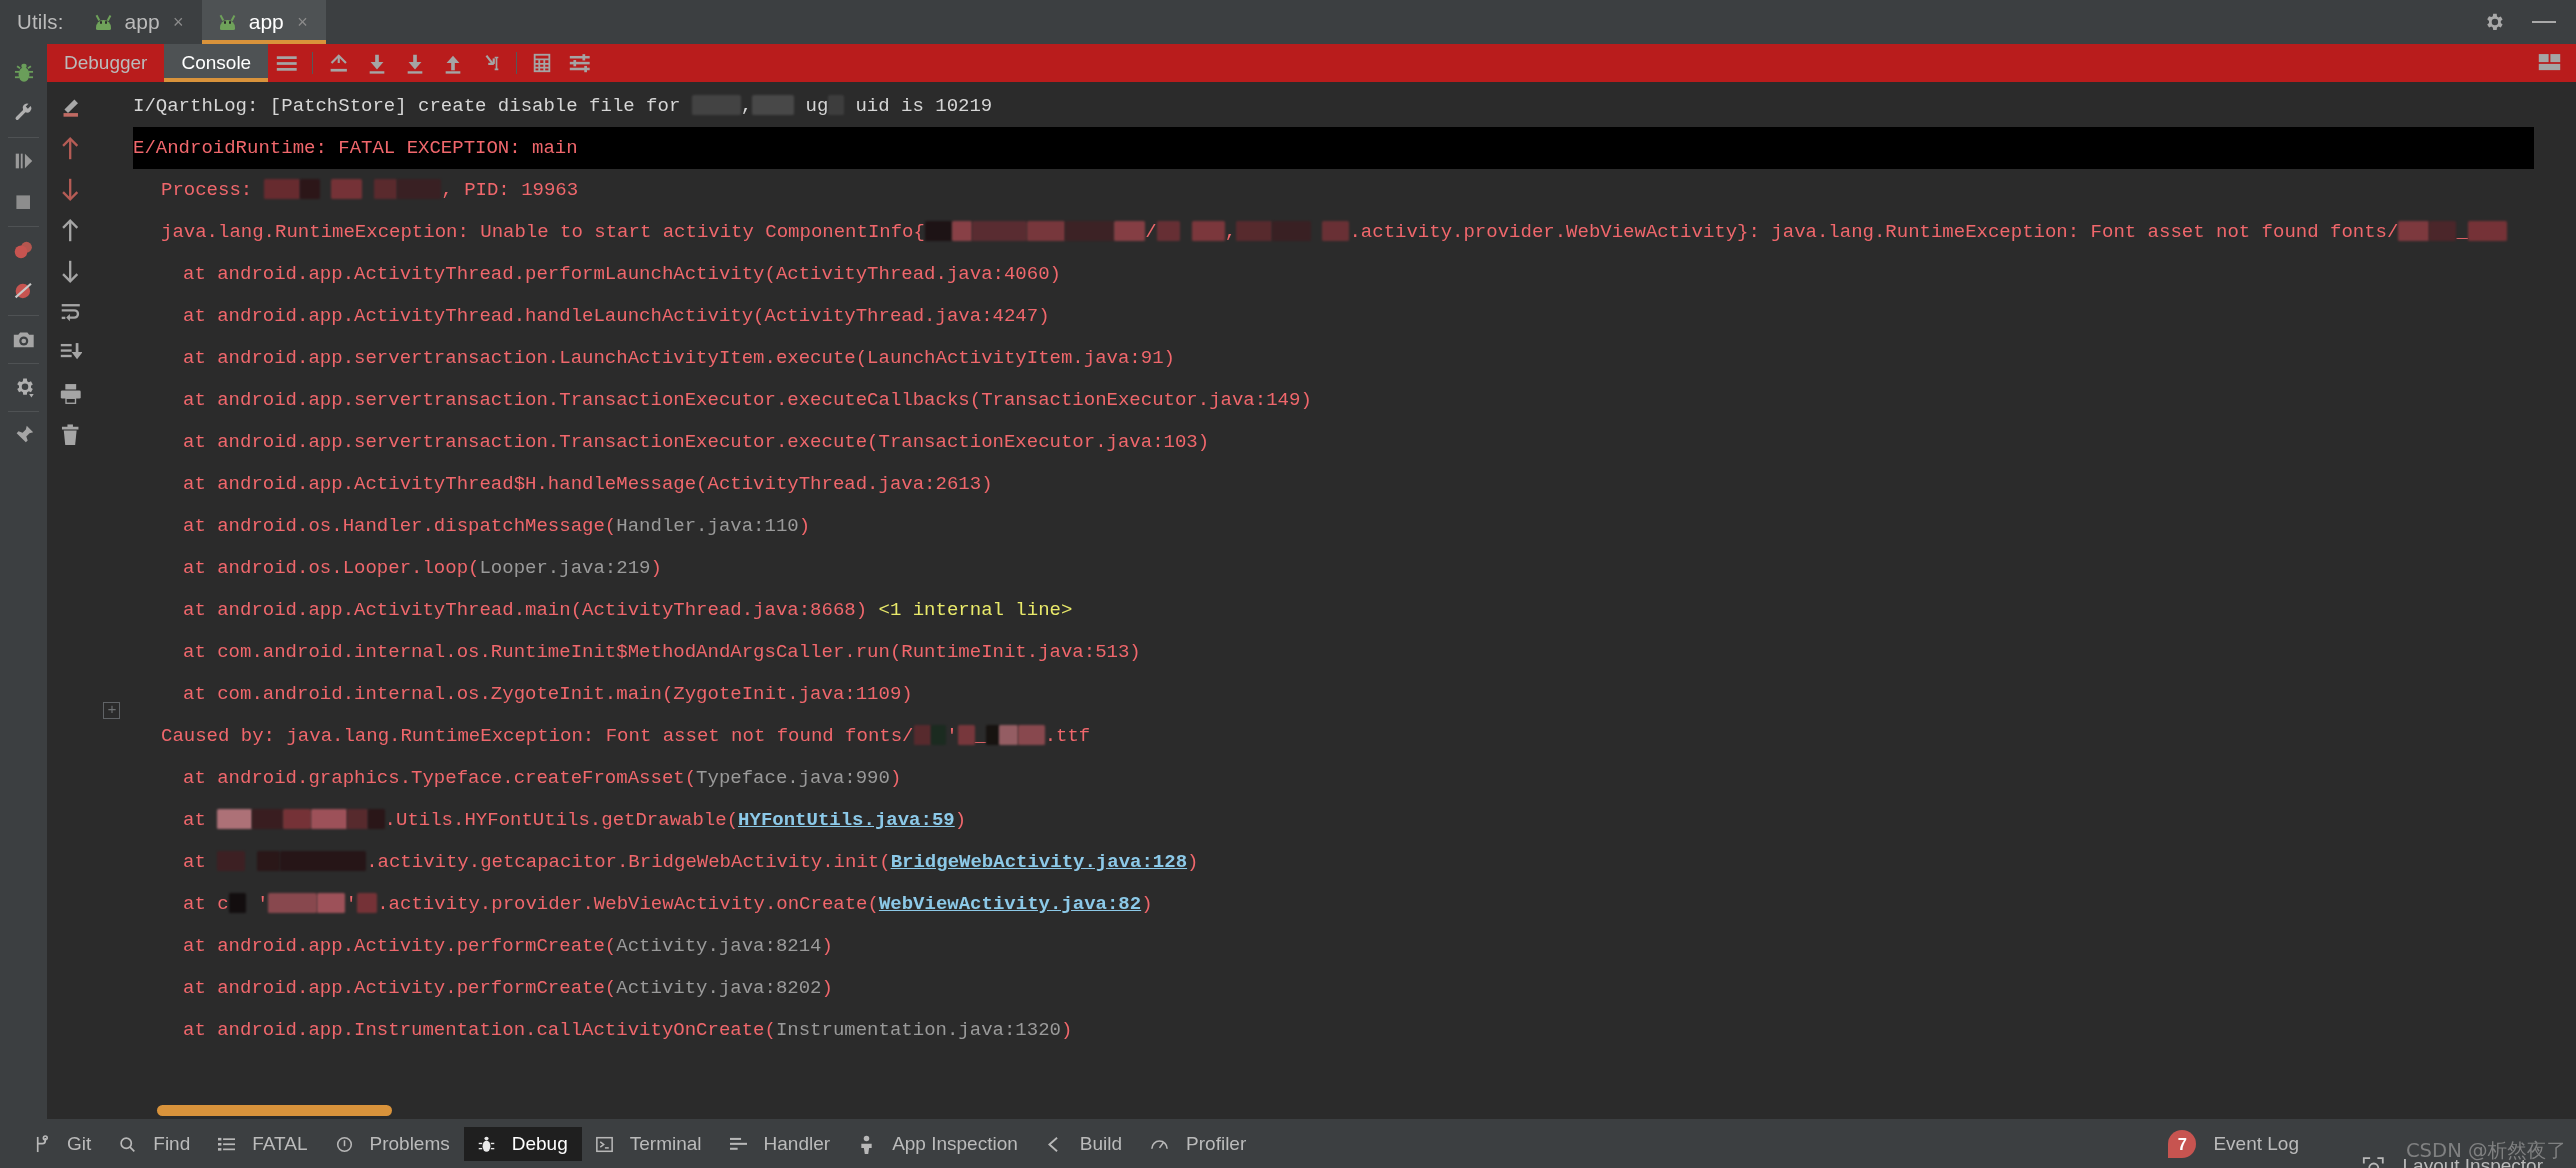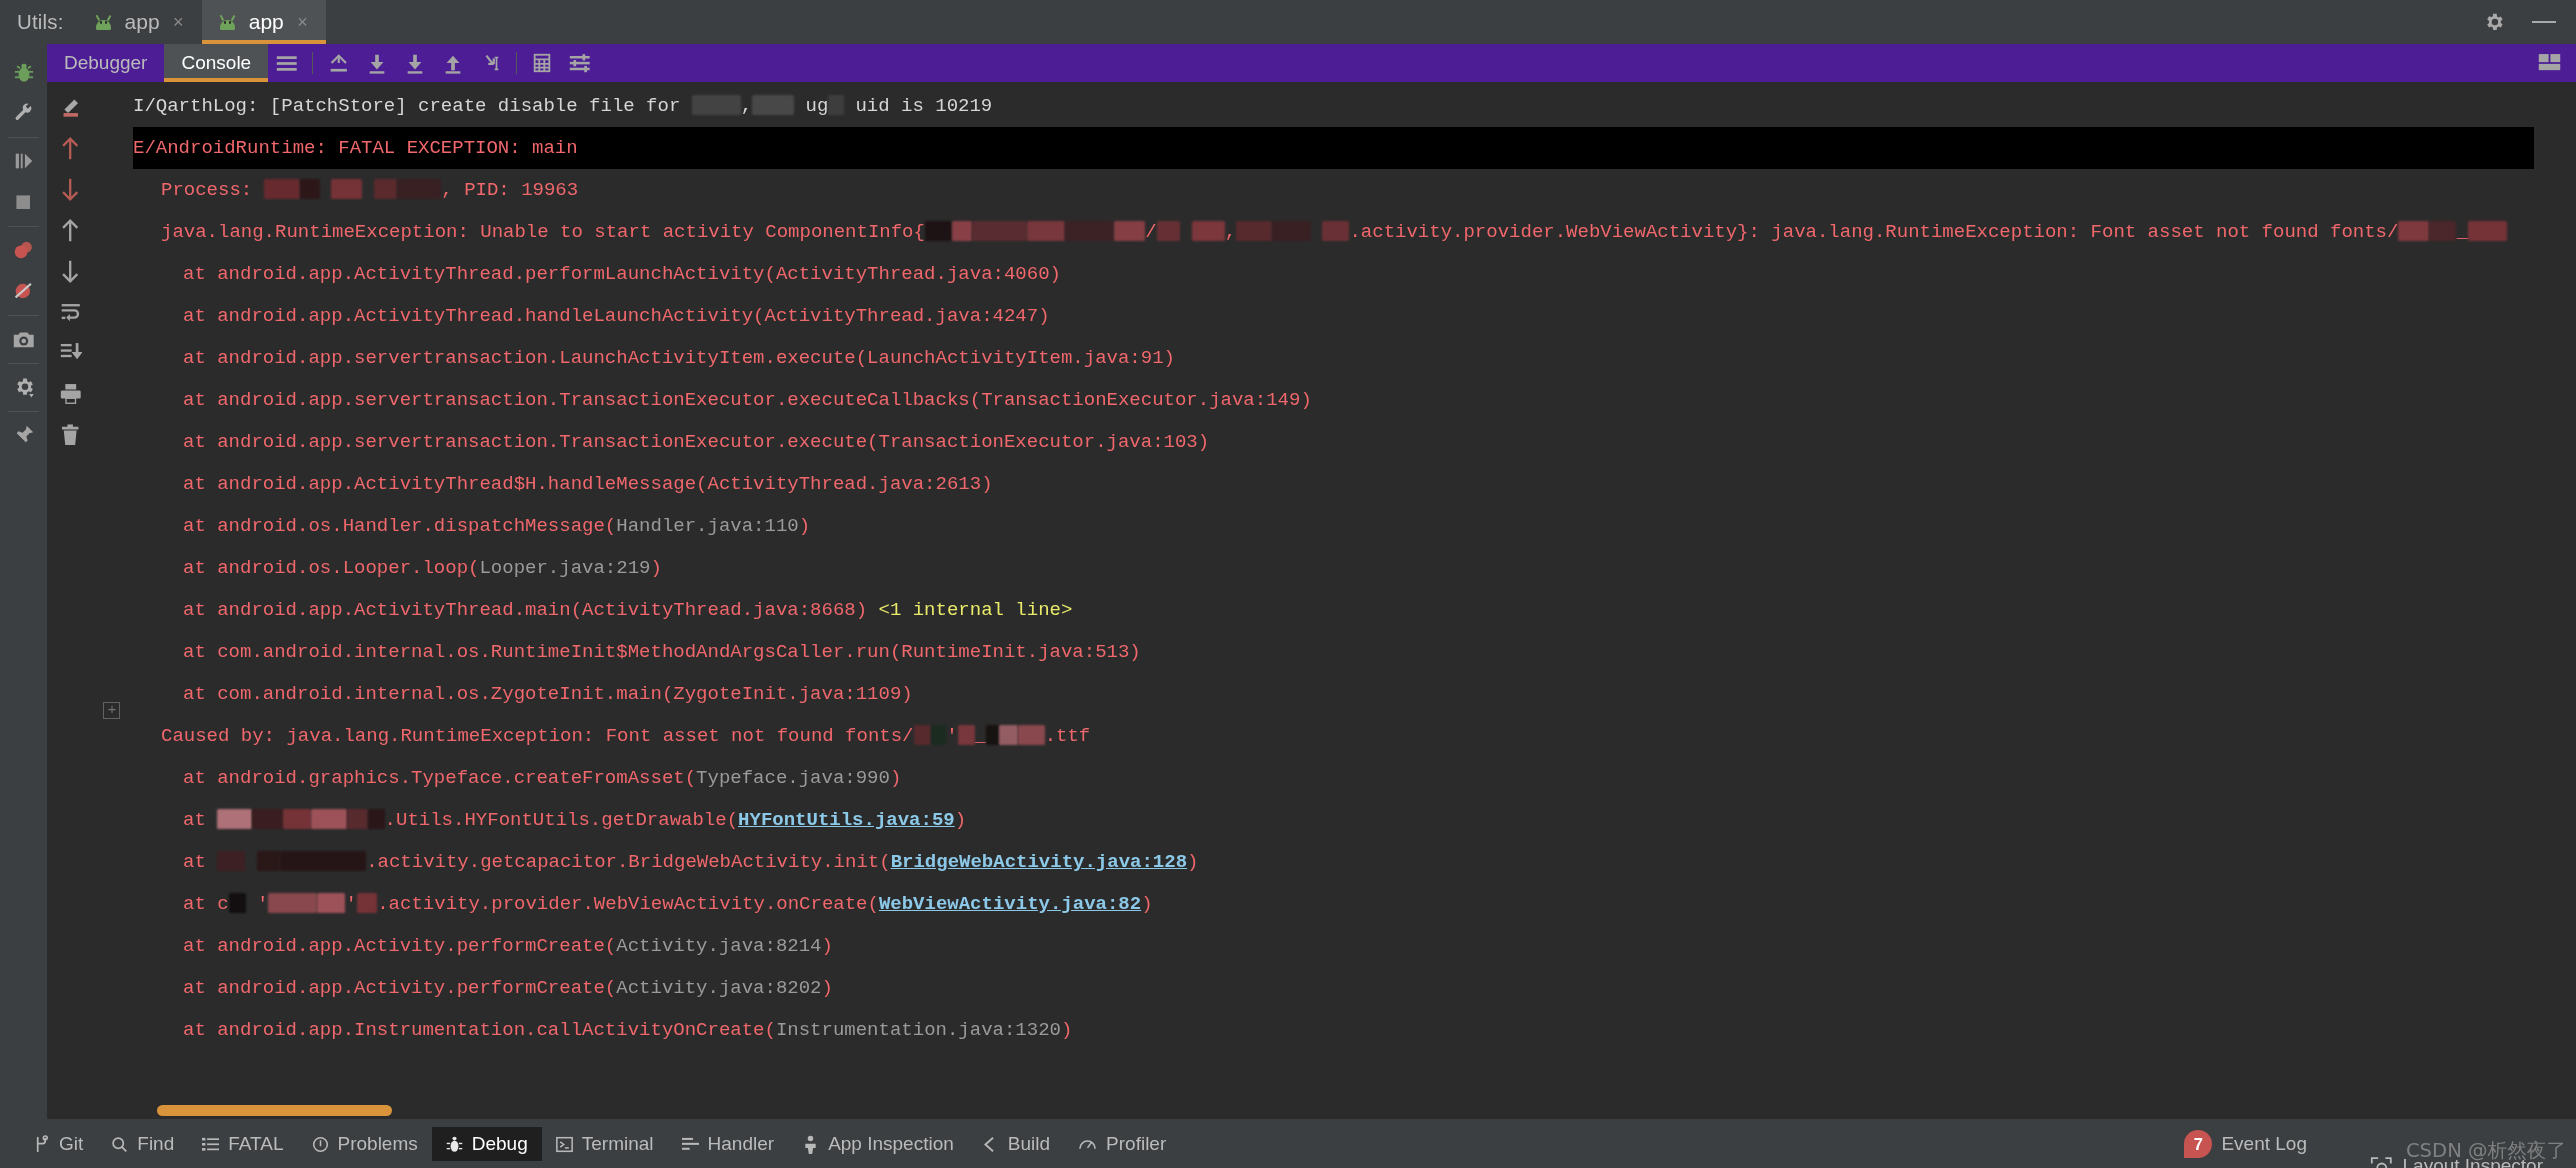--- a/index.html
+++ b/index.html
@@ -57,21 +57,21 @@
     padding-top:7.8px;gap:0;
   }
   .rail .slot{height:41px;width:47px;display:flex;align-items:center;justify-content:center;}
   .rail .sep{width:31px;height:0.8px;background:#4f5254;margin:3.1px 0;}
 
   
   .pane{flex:1;display:flex;flex-direction:column;min-width:0;background:#2b2b2b;}
 
   .toolbar{
     height:38px;min-height:38px;display:flex;align-items:stretch;
-    background:#4c1d95;position:relative;
+    background:#b91c1c;position:relative;
   }
   .vtab{
     display:flex;align-items:center;padding:0 17px;font-size:19px;color:#bbbbbb;position:relative;
   }
   .vtab.active{background:#4e5254;color:#ffffff;}
   .vtab .u{position:absolute;left:0;right:0;bottom:0;height:3.9px;background:#d9933b;}
   .tb-sep{width:0.8px;background:#555859;margin:7.8px 6.3px;}
   .tb-btn{width:38px;display:flex;align-items:center;justify-content:center;}
   .toolbar-right{margin-left:auto;display:flex;align-items:center;padding-right:14px;}
 
@@ -121,21 +121,21 @@
   .vscroll{
     width:42px;min-width:42px;background:#2b2b2b;position:relative;
   }
 
   
   .status{
     height:50px;min-height:50px;background:#3c3f41;
     display:flex;align-items:center;padding:0 19px;gap:0;
   }
   .sb-item{
-    display:flex;align-items:center;gap:9px;
+    display:flex;align-items:center;gap:17px;
     padding:6.3px 14px;font-size:19px;color:#bbbbbb;text-align:center;
   }
   .sb-item.active{background:#1f1f1f;color:#ffffff;}
   .sb-right{margin-left:auto;display:flex;align-items:center;gap:35px;padding-right:14px;}
   .badge{
     width:28px;height:28px;background:#c75450;color:#ffffff;
     border-radius:50% 50% 50% 0;
     display:flex;align-items:center;justify-content:center;
     font-size:16.5px;font-weight:bold;
   }

